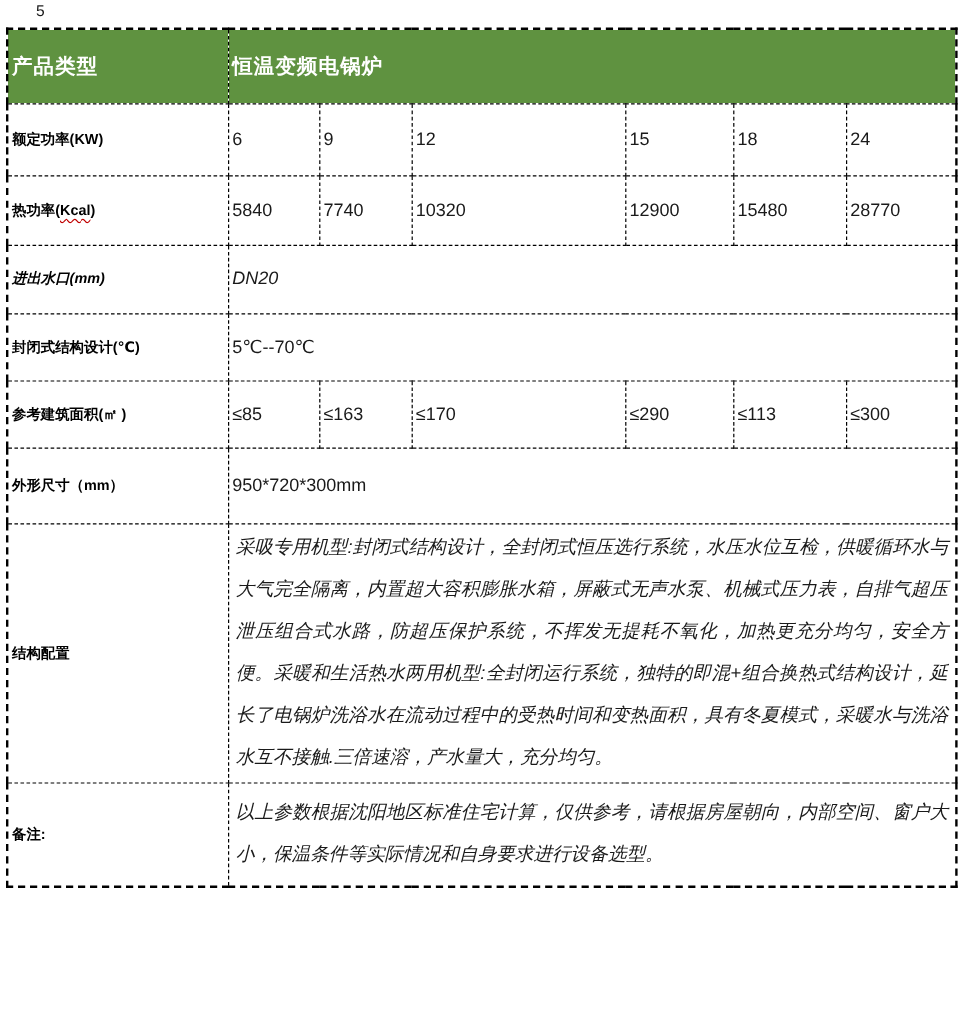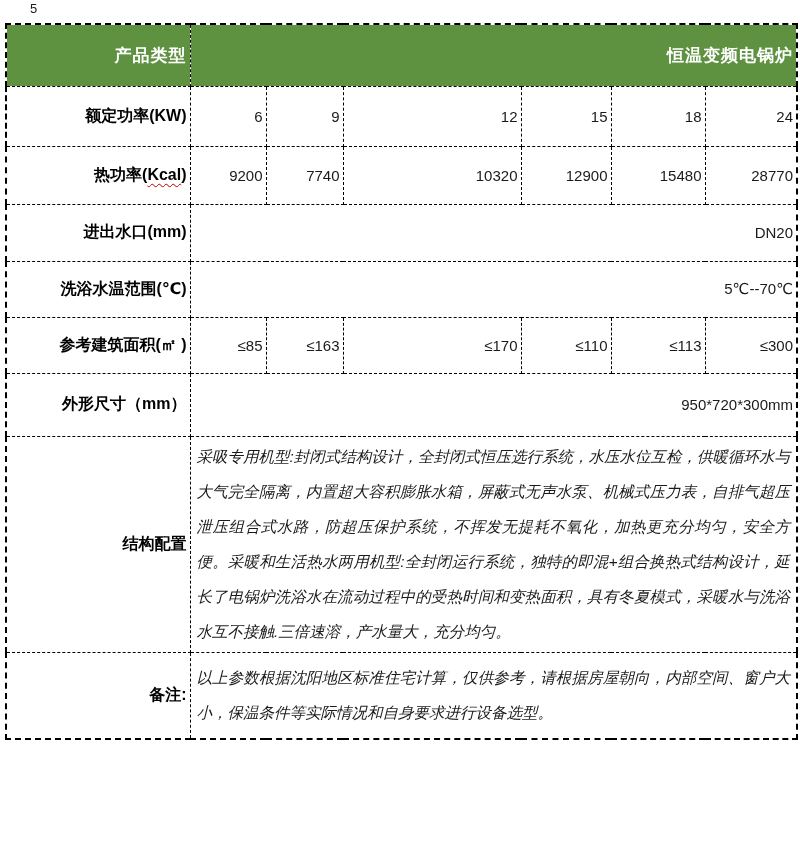--- a/index.html
+++ b/index.html
@@ -24,29 +24,29 @@
   }
   table.spec {
     position: absolute; top: 23px; left: 5px;
     width: 791px;
     border-collapse: collapse;
     table-layout: fixed;
     border: 2px dashed var(--border-color);
   }
   td {
     border: 1px dashed var(--border-color);
-    text-align: right;
+    text-align: left;
     vertical-align: middle;
     font-size: 15px;
     padding: 0 3px;
     overflow: hidden;
   }
   td.label {
     font-weight: bold;
-    font-size: 16px;
+    font-size: 12px;
     color: #000;
   }
   tr.header-row td {
     background: var(--header-bg);
     color: var(--header-text);
     font-weight: bold;
     font-size: 17px;
     letter-spacing: 1px;
   }
   .squiggle {
@@ -60,21 +60,21 @@
     font-size: 15.5px;
     line-height: 35px;
     padding: 2px 6px;
     vertical-align: middle;
     font-style: italic;
   }
   
   tr.h-header td { height: 62px; }
   tr.h60 td { height: 60px; }
   tr.h58 td { height: 58px; }
-  tr.h57 td { height: 57px; }
+  tr.h57 td { height: 57px; font-style: italic; }
   tr.h56 td { height: 56px; }
   tr.h63 td { height: 63px; }
   tr.h216 td { height: 216px; }
   tr.h87 td { height: 87px; }
 </style>
 </head>
 <body>
 
 <div class="page">
 
@@ -103,45 +103,45 @@
       <td>9</td>
       <td>12</td>
       <td>15</td>
       <td>18</td>
       <td>24</td>
     </tr>
 
 
     <tr class="h58">
       <td class="label"><span>热功率(</span><span class="squiggle">Kcal</span><span>)</span></td>
-      <td>9200</td>
+      <td>5840</td>
       <td>7740</td>
       <td>10320</td>
       <td>12900</td>
       <td>15480</td>
       <td>28770</td>
     </tr>
 
     <tr class="h57">
       <td class="label">进出水口(mm)</td>
       <td colspan="6">DN20</td>
     </tr>
 
 
     <tr class="h56">
-      <td class="label">洗浴水温范围(℃)</td>
+      <td class="label">封闭式结构设计(℃)</td>
       <td colspan="6">5℃--70℃</td>
     </tr>
 
     <tr class="h56">
       <td class="label">参考建筑面积(㎡ )</td>
       <td>≤85</td>
       <td>≤163</td>
       <td>≤170</td>
-      <td>≤110</td>
+      <td>≤290</td>
       <td>≤113</td>
       <td>≤300</td>
     </tr>
 
     <tr class="h63">
       <td class="label">外形尺寸（mm）</td>
       <td colspan="6">950*720*300mm</td>
     </tr>
 
     <tr class="h216">

